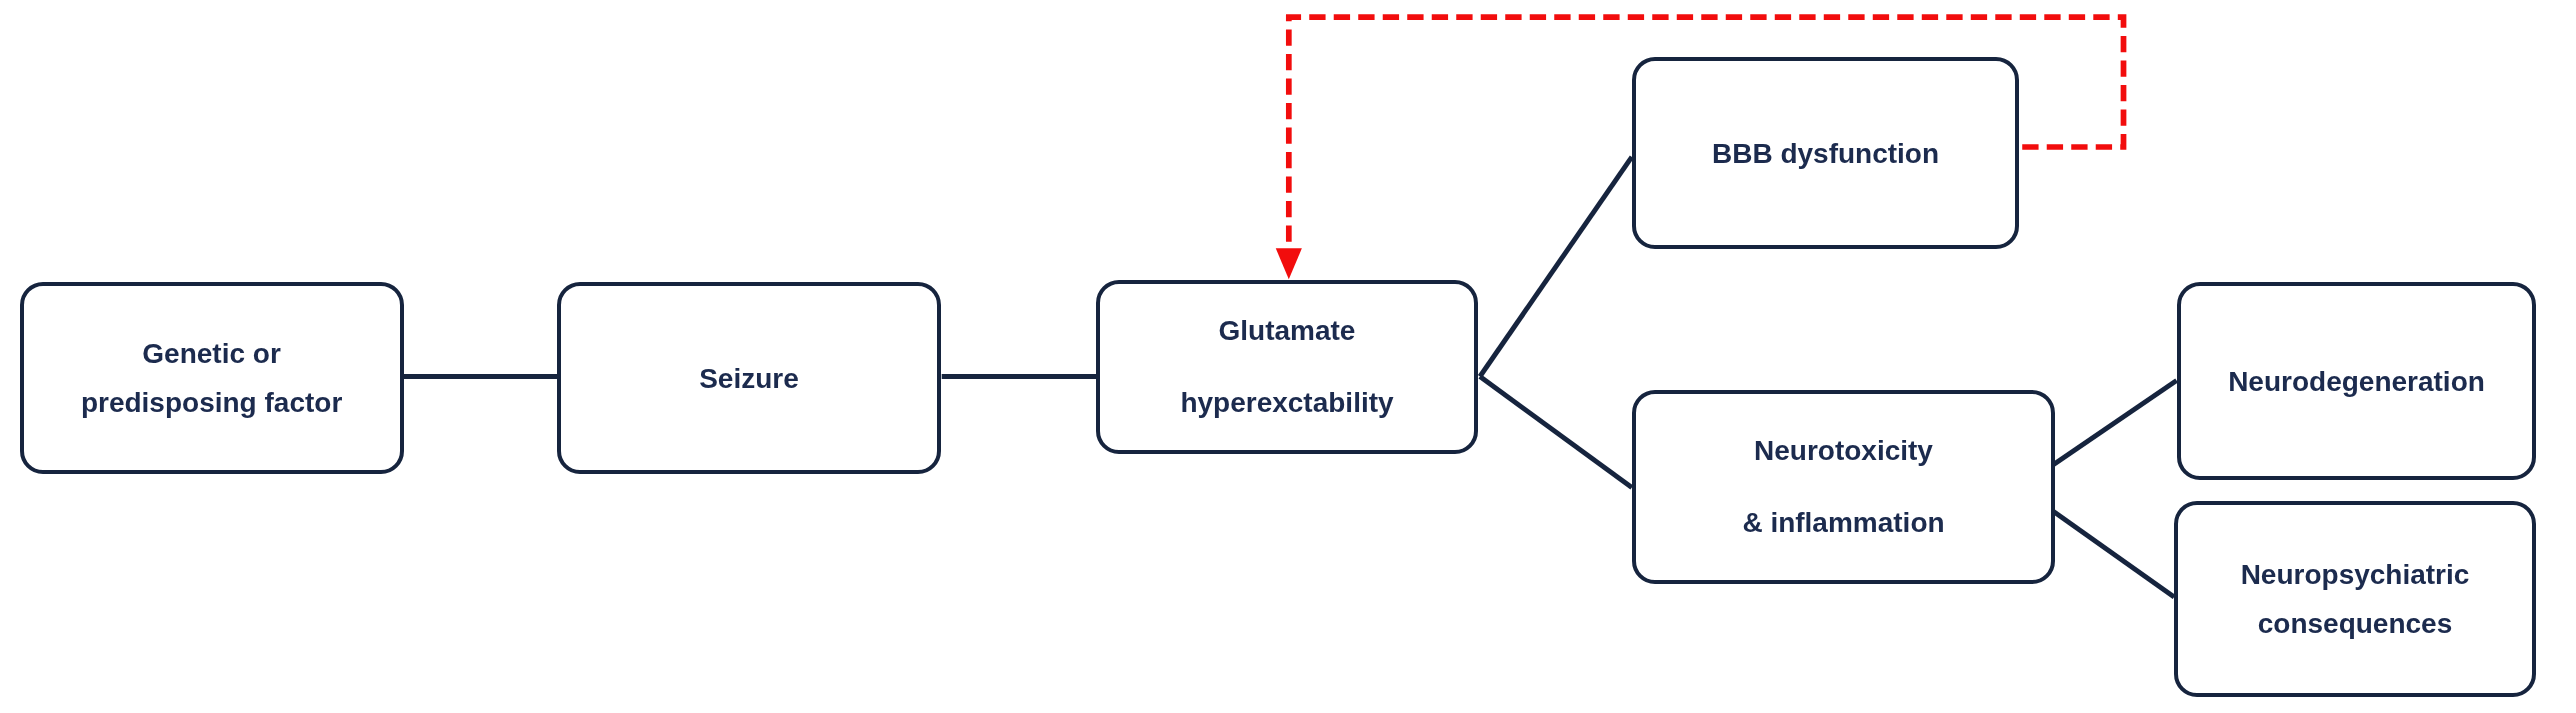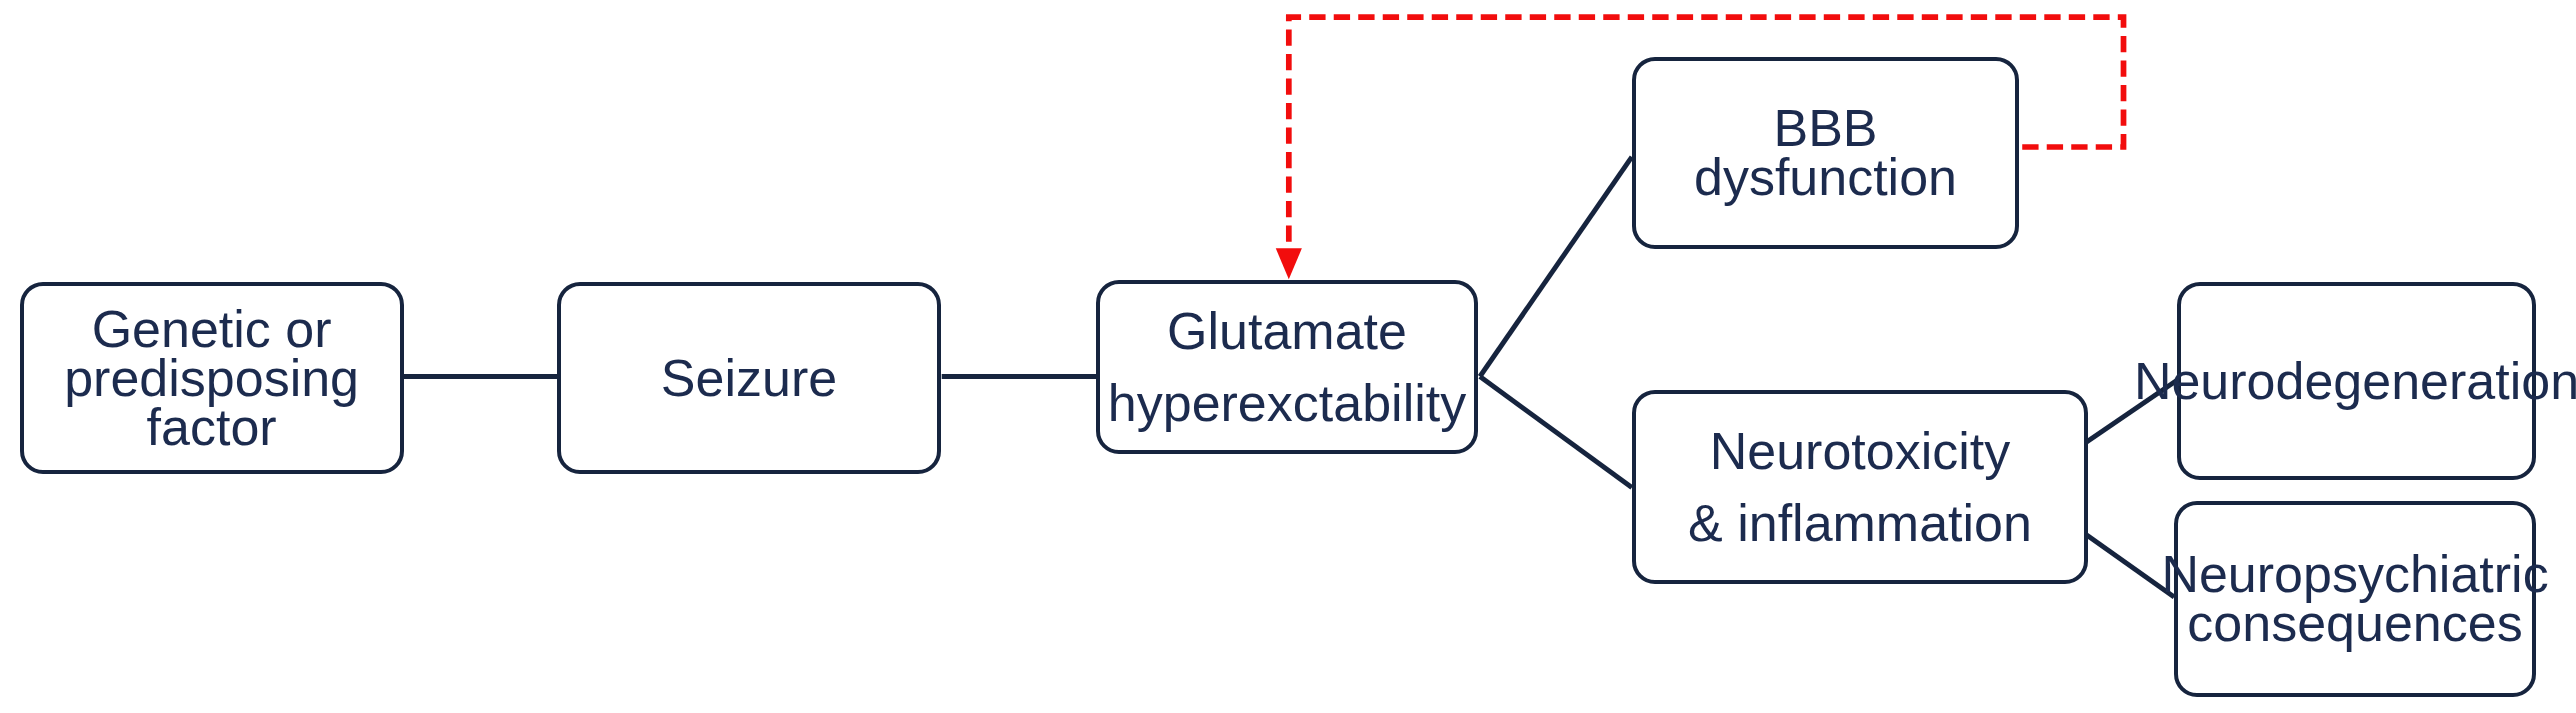--- a/index.html
+++ b/index.html
@@ -48,33 +48,33 @@
     border:4.9px solid var(--node-border);
     border-radius:23px;
     display:flex;
     align-items:center;
     justify-content:center;
     text-align:center;
   }
   .node-label{
     display:block;
     white-space:pre-line;
-    font-weight:400;
-    font-size:52px;
+    font-weight:700;
+    font-size:28px;
     line-height:49px;
     color:var(--node-text);
     letter-spacing:0px;
   }
   .lh-wide .node-label{line-height:72px;}
   
   .node-genetic      {left:19.6px;   top:282px; width:384px; height:192px;}
   .node-seizure      {left:557px;  top:282px; width:384px; height:192px;}
   .node-glutamate    {left:1096px; top:280px; width:382px; height:174px;}
   .node-bbb          {left:1632px; top:57px;  width:387px; height:192px;}
-  .node-neurotoxicity{left:1632px; top:390px; width:456px; height:194px;text-align:center;}
+  .node-neurotoxicity{left:1632px; top:390px; width:423px; height:194px;text-align:center;}
   .node-neurodegen   {left:2177px; top:282px; width:359px; height:198px;}
   .node-neuropsych   {left:2174px; top:501px; width:362px; height:196px;}
 </style>
 </head>
 <body>
 
 <div class="canvas">
 
   <svg class="edges" viewBox="0 0 3154 873" xmlns="http://www.w3.org/2000/svg" aria-hidden="true">
     <line class="edge" x1="494" y1="461" x2="682" y2="461"></line>

